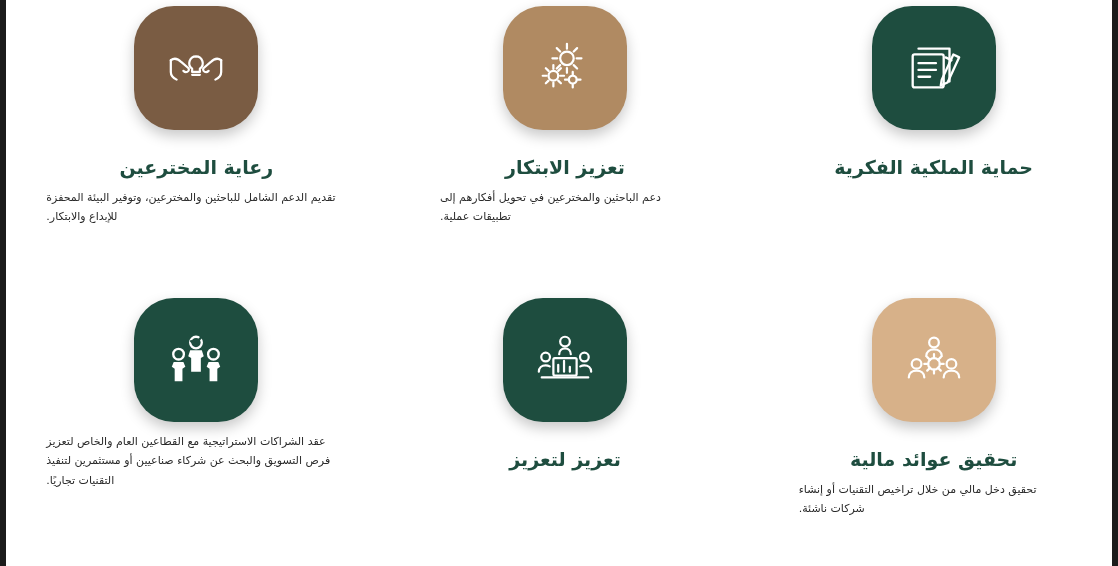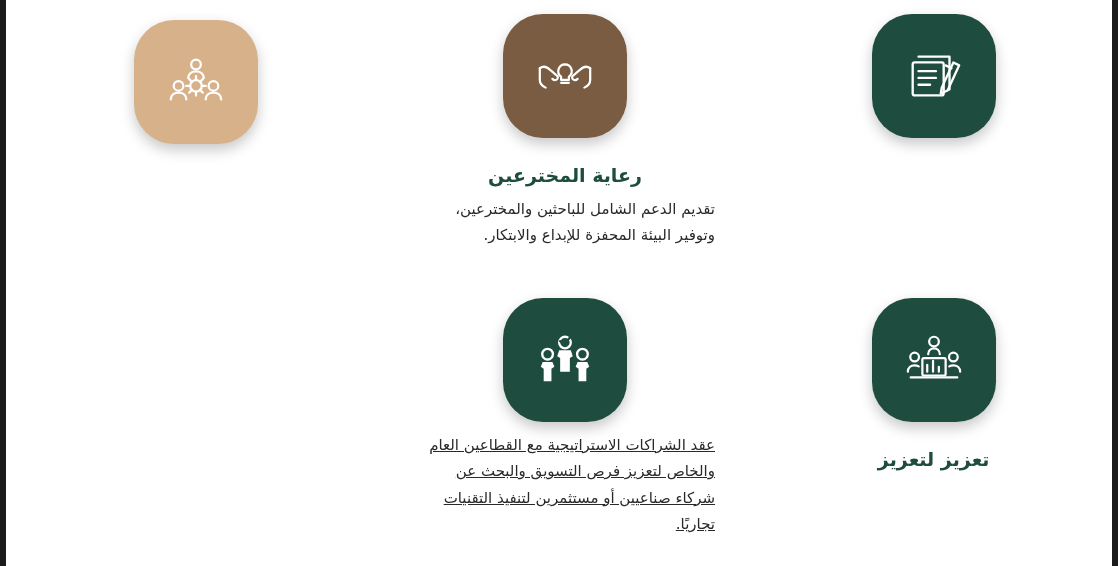--- a/index.html
+++ b/index.html
@@ -32,21 +32,21 @@
     height: 566px;
     display: grid;
     grid-template-columns: repeat(3, 1fr);
     grid-template-rows: 278px 288px;
     box-sizing: border-box;
   }
   .card {
     display: flex;
     flex-direction: column;
     align-items: center;
-    padding-top: 14px;
+    padding-top: 6px;
     box-sizing: border-box;
   }
   .icon-badge {
     width: 124px;
     height: 124px;
     border-radius: 40px;
     display: flex;
     align-items: center;
     justify-content: center;
     position: relative;
@@ -56,28 +56,28 @@
   .card-title {
     margin-top: 26px;
     font-size: 19px;
     font-weight: bold;
     color: #1e4d3f;
     text-align: center;
     letter-spacing: 0px;
   }
   .card-desc {
     margin-top: 10px;
-    font-size: 15px;
+    font-size: 11px;
     line-height: 1.75;
     color: #2a2a2a;
-    text-align: right;
+    text-align: left;
     max-width: 250px;
   }
   .card.row2 { padding-top: 20px; }
-  .card.row2 .card-desc { max-width: 270px; text-decoration: underline; }
+  .card.row2 .card-desc { max-width: 270px; }
   .wide-desc { max-width: 300px !important; }
 </style>
 </head>
 <body>
 
 <div class="page-frame">
   <div class="grid">
 
     <div class="card">
       <div class="icon-badge" style="background:#1e4d3f;">
@@ -88,22 +88,41 @@
               <path d="M16 12h32v34"></path>
               <line x1="16" y1="27" x2="34" y2="27"></line>
               <line x1="16" y1="34" x2="34" y2="34"></line>
               <line x1="16" y1="41" x2="28" y2="41"></line>
               <path d="M40 44l12-26 6 3-12 26-7 3z"></path>
               <line x1="44" y1="21" x2="50" y2="24"></line>
             </g>
           </svg>
         </span>
       </div>
-    </div>
-
+      <div class="card-title">حماية الملكية الفكرية</div>
+    </div>
+
+    <div class="card">
+      <div class="icon-badge" style="background:#b08a62;">
+        <span>
+          <svg width="62" height="62" viewBox="0 0 64 64">
+            <g fill="none" stroke="#ffffff" stroke-width="2.3" stroke-linejoin="round" stroke-linecap="round">
+              <circle cx="34" cy="22" r="7"></circle>
+              <path d="M34 7v5M34 32v5M19 22h5M44 22h5M23.5 11.5l3.5 3.5M41 29l3.5 3.5M44.5 11.5L41 15M27 29l-3.5 3.5"></path>
+              <circle cx="20" cy="40" r="5"></circle>
+              <path d="M20 29v4M20 47v4M9 40h4M27 40h4M12.2 32.2l2.8 2.8M25 45l2.8 2.8M27.8 32.2L25 35M15 45l-2.8 2.8"></path>
+              <circle cx="40" cy="44" r="4"></circle>
+              <path d="M40 36v3M40 49v3M32 44h3M45 44h3"></path>
+            </g>
+          </svg>
+        </span>
+      </div>
+      <div class="card-title">تعزيز الابتكار</div>
+      <div class="card-desc">دعم الباحثين والمخترعين في تحويل أفكارهم إلى تطبيقات عملية.</div>
+    </div>
 
     <div class="card">
       <div class="icon-badge" style="background:#7a5c43;">
         <span>
           <svg width="62" height="62" viewBox="0 0 64 64">
             <g fill="none" stroke="#ffffff" stroke-width="2.3" stroke-linejoin="round" stroke-linecap="round">
               <path d="M32 20a7 7 0 0 0-4 12.7V36h8v-3.3A7 7 0 0 0 32 20z"></path>
               <line x1="28" y1="39" x2="36" y2="39"></line>
               <path d="M6 24c4-3 8-1 11 2l7 6c1 1 1 3-1 4-1.6.8-3 0-4-1"></path>
               <path d="M6 24v12c0 3 2 6 6 8"></path>
@@ -127,20 +146,22 @@
               <circle cx="32" cy="36" r="6"></circle>
               <path d="M32 26v4M32 42v4M22 36h4M38 36h4M25 29l3 3M36 40l3 3M39 29l-3 3M28 40l-3 3"></path>
               <circle cx="14" cy="36" r="5"></circle>
               <path d="M6 50c0-4.4 3.6-7 8-7s8 2.6 8 7"></path>
               <circle cx="50" cy="36" r="5"></circle>
               <path d="M42 50c0-4.4 3.6-7 8-7s8 2.6 8 7"></path>
             </g>
           </svg>
         </span>
       </div>
+      <div class="card-title">تحقيق عوائد مالية</div>
+      <div class="card-desc">تحقيق دخل مالي من خلال تراخيص التقنيات أو إنشاء شركات ناشئة.</div>
     </div>
 
     <div class="card row2">
       <div class="icon-badge" style="background:#1e4d3f;">
         <span>
           <svg width="62" height="62" viewBox="0 0 64 64">
             <g fill="none" stroke="#ffffff" stroke-width="2.3" stroke-linejoin="round" stroke-linecap="round">
               <circle cx="32" cy="13" r="5"></circle>
               <path d="M26 26c0-3.6 2.6-6 6-6s6 2.4 6 6"></path>
               <rect x="20" y="30" width="24" height="18" rx="1.5"></rect>

